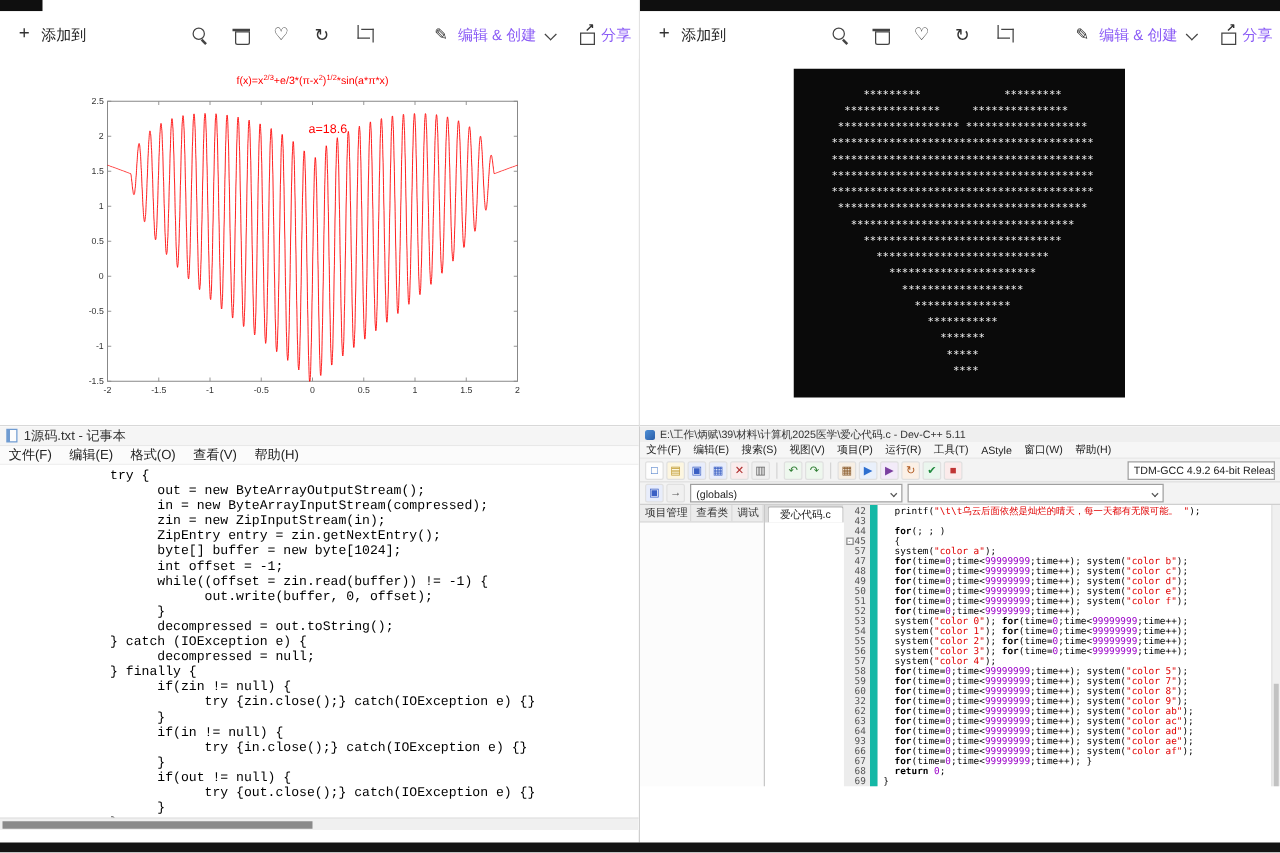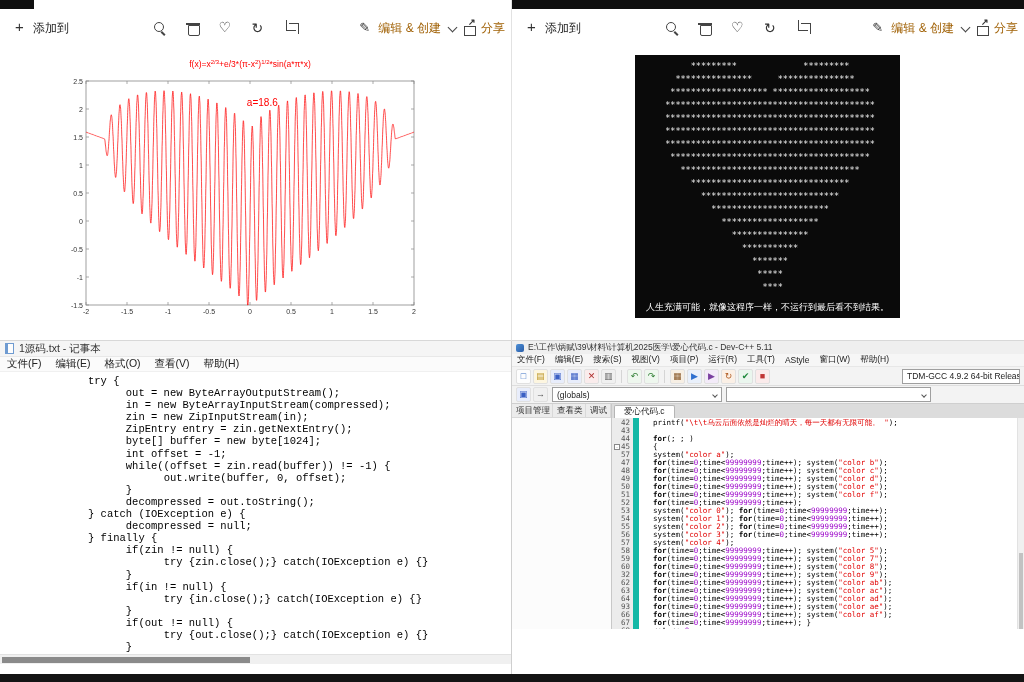--- a/index.html
+++ b/index.html
@@ -12,21 +12,21 @@
   #p-bl{left:0;top:341px;width:512px;height:333px;border-right:1px solid #cfcfcf}
   #p-br{left:512px;top:341px;width:512px;height:288px}
   #taskbar{position:absolute;left:0;top:674px;width:1024px;height:8px;background:#141414}
 
   
   .ph-top{height:9px;background:#fff;position:relative}
   .ph-top .dark{position:absolute;left:0;top:0;height:9px;background:#0f0f0f}
   .ph-toolbar{height:38px;display:flex;align-items:center;position:relative;background:#fff}
   .ph-add{display:flex;align-items:center;gap:5px;margin-left:12px;font-size:12px;color:#222;cursor:default}
   .ph-center{position:absolute;left:0;right:60px;display:flex;justify-content:center;gap:17px}
-  .ph-right{position:absolute;right:6px;display:flex;align-items:flex-start;font-size:12px;color:#a16207}
+  .ph-right{position:absolute;right:6px;display:flex;align-items:flex-start;gap:12px;font-size:12px;color:#8b5cf6}
   .ph-edit,.ph-share{display:flex;align-items:center;gap:4px}
 
   
   .icn{position:relative;display:inline-block;width:16px;height:16px;color:#333;flex:0 0 auto}
   .i-plus::before{content:"+";position:absolute;left:3px;top:-1px;font-size:15px;line-height:16px;color:#333}
   .i-mag::before{content:"";position:absolute;left:2px;top:2px;width:8px;height:8px;border:1.4px solid #444;border-radius:50%}
   .i-mag::after{content:"";position:absolute;left:10.5px;top:10.5px;width:5px;height:1.6px;background:#444;transform:rotate(45deg);transform-origin:0 0}
   .i-trash::before{content:"";position:absolute;left:3px;top:5px;width:10px;height:9px;border:1.3px solid #444;border-radius:0 0 2px 2px}
   .i-trash::after{content:"";position:absolute;left:1px;top:3px;width:14px;height:1.6px;background:#444}
   .i-heart::before{content:"♡";position:absolute;left:1px;top:-1px;font-size:14px;line-height:16px}
@@ -68,21 +68,21 @@
   .tsep{width:1px;height:13px;background:#d5d5d5;margin:0 3px;flex:0 0 auto}
   .dv-combo{height:15px;border:1px solid #9f9f9f;background:#fff;font-size:8.5px;color:#222;display:flex;align-items:center;padding:0 4px;gap:4px;white-space:nowrap;overflow:hidden}
   .dv-combo .arr{margin-left:auto;width:4px;height:4px;border-right:1.3px solid #555;border-bottom:1.3px solid #555;transform:rotate(45deg);flex:0 0 auto}
   .dv-compiler{position:absolute;right:4px;width:118px}
   .dv-toolbar2{height:18px;background:#f3f3f3;border-bottom:1px solid #cfcfcf;display:flex;align-items:center;gap:4px;padding:0 4px}
   .dv-main{height:246px;display:flex;background:#fff}
   .dv-side{width:100px;border-right:1px solid #c8c8c8;display:flex;flex-direction:column;background:#fcfcfc}
   .dv-side-tabs{height:14px;background:#ececec;display:flex;font-size:8.5px;color:#333;border-bottom:1px solid #d9d9d9}
   .dv-side-tabs span{padding:0 4px;display:flex;align-items:center;border-right:1px solid #d9d9d9;white-space:nowrap;overflow:hidden}
   .dv-side-body{flex:1}
-  .dv-edit{flex:1;display:flex;flex-direction:column;min-width:0}
+  .dv-edit{flex:1;display:flex;flex-direction:row;min-width:0}
   .dv-edit-tabs{height:14px;background:#dcdcdc;display:flex;align-items:flex-end;font-size:8.5px;color:#222;padding-left:2px}
   .dv-edit-tabs .tab{background:#fff;border:1px solid #b5b5b5;border-bottom:none;border-radius:2px 2px 0 0;padding:0 9px;height:13px;display:flex;align-items:center}
   .dv-code{flex:1;display:flex;overflow:hidden;position:relative;background:#fff}
   .gutter{width:27px;background:#ececec;border-right:6px solid #14b8a6;color:#555;
     font:7.5px/8px "DejaVu Sans Mono",monospace;text-align:right;padding:1px 3px 0 0}
   .gutter div{height:8px}
   .gutter .fold{display:inline-block;width:6px;height:6px;border:1px solid #888;color:#555;font-size:5px;line-height:4px;text-align:center;margin-right:1px;vertical-align:middle;background:#fff}
   .codepane{flex:1;font:7.5px/8px "DejaVu Sans Mono",monospace;color:#000;padding:1px 0 0 5px;white-space:pre;overflow:hidden}
   .codepane div{height:8px}
   .codepane .str{color:#e00000}
@@ -235,21 +235,20 @@
     ***********************************
       *******************************
         ***************************
           ***********************
             *******************
               ***************
                 ***********
                   *******
                    *****
                     ****</pre>
-      <div class="cap">人生充满可能，就像这程序一样，不运行到最后看不到结果。</div>
     </div>
   </section>
 
   <section class="panel" id="p-bl">
     <div class="np-title">
       <span class="np-icon"></span>
       <span>1源码.txt - 记事本</span>
     </div>
     <div class="np-menu">
         <span>文件(F)</span>

